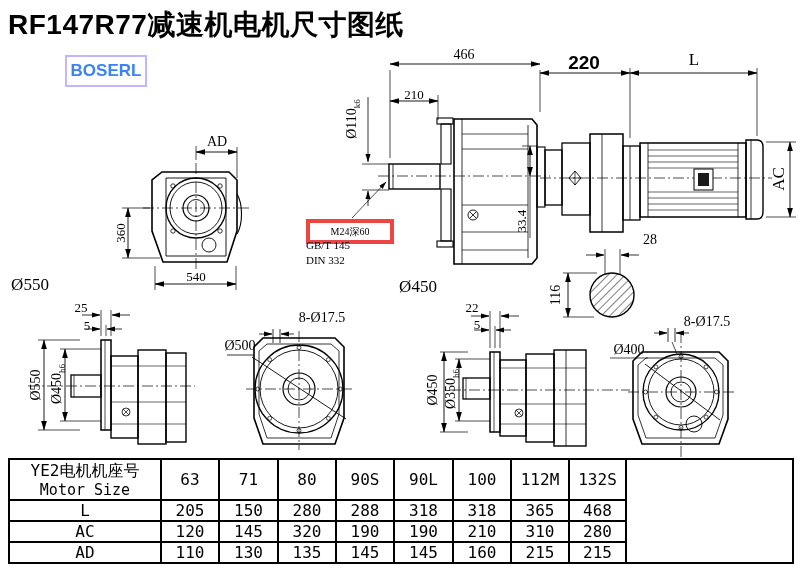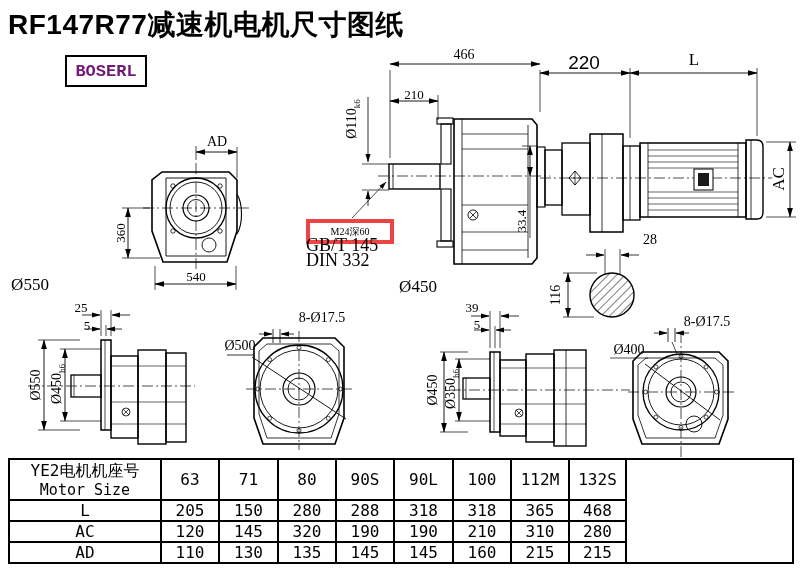--- a/index.html
+++ b/index.html
@@ -4,27 +4,27 @@
 <style>
   html,body{margin:0;padding:0}
   body{width:800px;height:572px;position:relative;background:#fff;overflow:hidden;
        font-family:"Liberation Serif",serif;color:#000}
   #canvas{position:absolute;left:0;top:0}
   .dt{position:absolute;transform:translate(-50%,-50%);font-size:14px;white-space:nowrap;line-height:1}
   .vt{position:absolute;transform:translate(-50%,-50%) rotate(-90deg);font-size:14px;white-space:nowrap;line-height:1}
   sub{font-size:9px;line-height:0}
   #title{position:absolute;left:8px;top:6px;font-family:"Liberation Sans",sans-serif;
          font-weight:bold;font-size:28px;letter-spacing:0.5px}
-  #logo{position:absolute;left:65px;top:55px;width:78px;height:28px;border:2px solid #000000;
+  #logo{position:absolute;left:65px;top:55px;width:78px;height:28px;border:2px solid #c4b5fd;
         display:flex;align-items:center;justify-content:center;
-        font-weight:bold;font-size:17px;color:#701a75;font-family:Liberation Mono, monospace}
-  .bold-dim{font-family:"Liberation Sans",sans-serif;font-weight:normal;font-size:19px}
+        font-weight:bold;font-size:17px;color:#3b82f6;font-family:Liberation Sans, sans-serif}
+  .bold-dim{font-family:"Liberation Sans",sans-serif;font-weight:bold;font-size:19px}
   .big{font-size:17px}
   .sm{font-size:13px}
-  .std-block{position:absolute;left:306px;top:238px;font-size:18px;line-height:15px}
+  .std-block{position:absolute;left:306px;top:238px;font-size:11px;line-height:15px}
   .tapbox{position:absolute;left:306px;top:219px;width:80px;height:17px;border:4px solid #ef4444;
           display:flex;align-items:center;justify-content:center;font-size:10px}
   #dims-table{position:absolute;left:8px;top:458px;border-collapse:collapse;table-layout:fixed;
               font-family:"DejaVu Sans Mono",monospace;font-size:16px;text-align:center}
   #dims-table td{border:2px solid #000;padding:0;vertical-align:middle}
   #dims-table .hd-cn{font-size:16px;line-height:20px}
   #dims-table .hd-en{font-size:15px;line-height:18px}
 </style>
 </head>
 <body>
@@ -249,21 +249,21 @@
 <div class="dt" style="left:650px;top:240px">28</div>
 <div class="vt" style="left:556px;top:295px">116</div>
 
 <div class="dt sm" style="left:81px;top:307px">25</div>
 <div class="dt sm" style="left:87px;top:325px">5</div>
 <div class="vt" style="left:36px;top:385px">Ø550</div>
 <div class="vt" style="left:57px;top:384px"><span>Ø450</span><sub>h6</sub></div>
 <div class="dt" style="left:322px;top:318px">8-Ø17.5</div>
 <div class="dt" style="left:240px;top:346px">Ø500</div>
 
-<div class="dt sm" style="left:472px;top:307px">39</div>
+<div class="dt sm" style="left:472px;top:307px">22</div>
 <div class="dt sm" style="left:477px;top:324px">5</div>
 <div class="vt" style="left:433px;top:390px">Ø450</div>
 <div class="vt" style="left:451px;top:389px"><span>Ø350</span><sub>h6</sub></div>
 <div class="dt" style="left:707px;top:322px">8-Ø17.5</div>
 <div class="dt" style="left:629px;top:350px">Ø400</div>
 
 <table id="dims-table">
   <colgroup>
     <col style="width:152px">
       <col style="width:58px">

